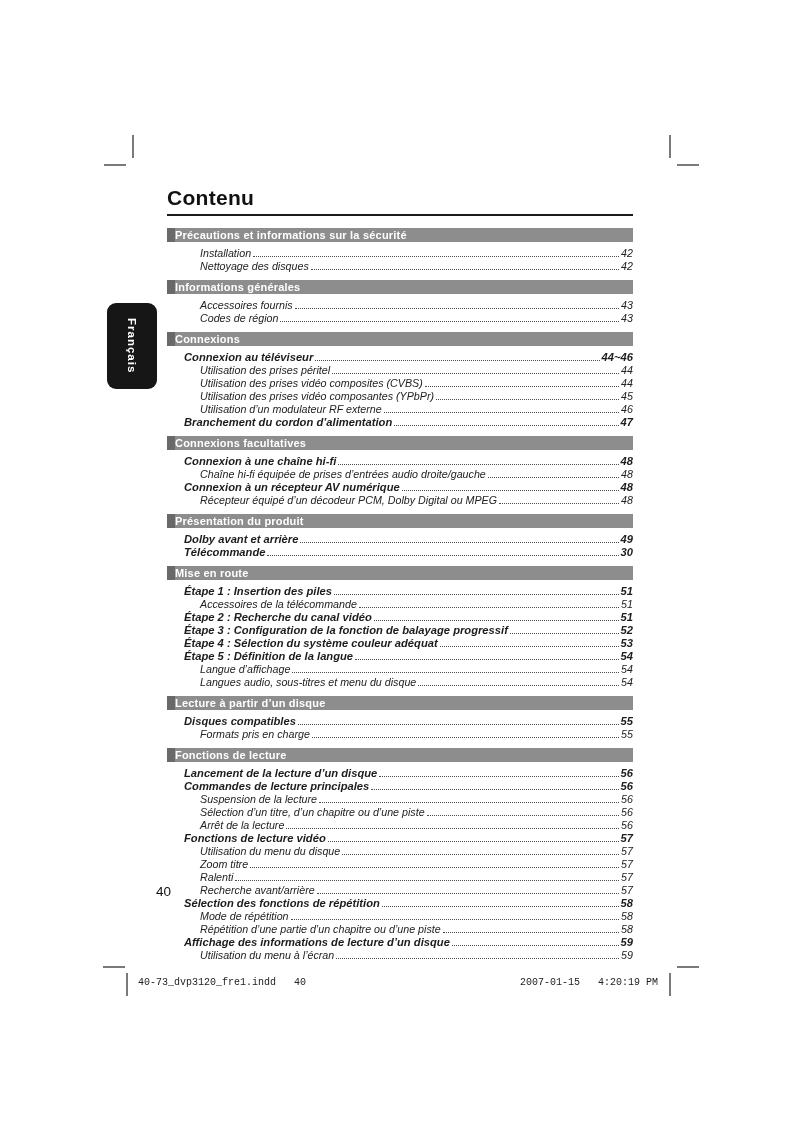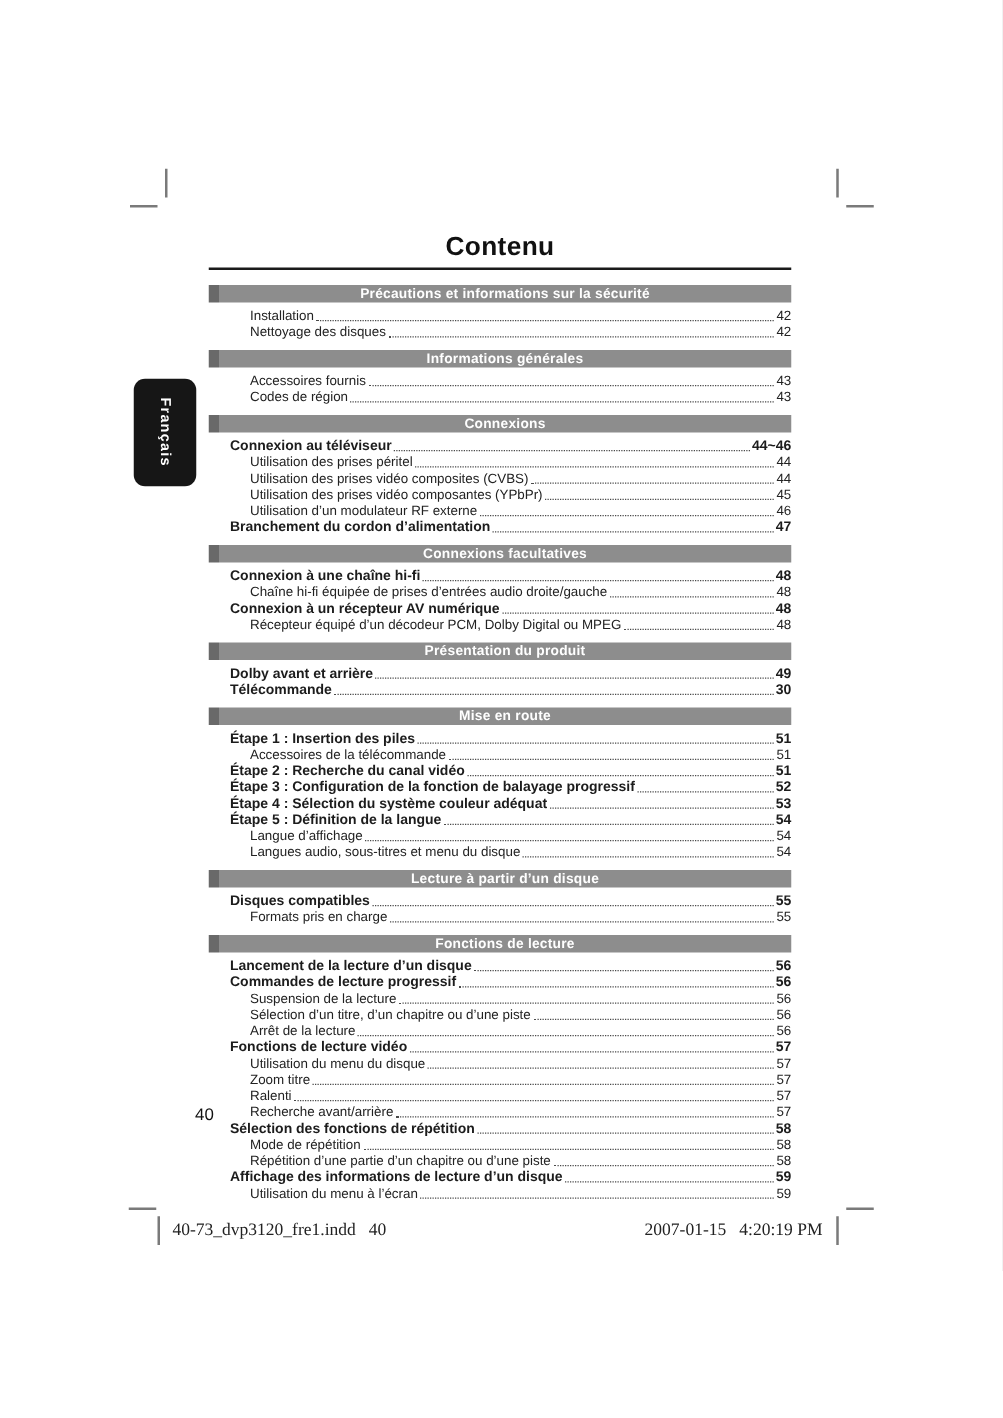--- a/index.html
+++ b/index.html
@@ -22,58 +22,59 @@
     width:50px;height:86px;
     background:#161616;border-radius:9px;
     display:flex;align-items:center;justify-content:center;
   }
   .lang-tab span{
     writing-mode:vertical-rl;
     color:#ffffff;font-weight:bold;font-size:11.5px;letter-spacing:1px;
   }
 
   
-  .content{position:absolute;left:167px;top:186px;width:466px;text-align:center;}
+  .content{position:absolute;left:167px;top:186px;width:466px;}
   .doc-title{
     font-size:21px;font-weight:bold;letter-spacing:.3px;color:#111;
     padding-bottom:4px;border-bottom:2.2px solid #1a1a1a;
     margin:0 0 12px 0;
   }
 
   .sec-bar{
     height:14px;line-height:14px;
     background:linear-gradient(to right,#696969 0,#696969 8px,#8d8d8d 8px);
     color:#ffffff;font-weight:bold;font-size:11px;
     padding-left:8px;letter-spacing:.2px;
     margin:7px 0 5px 0;
   }
   .row{
     display:flex;align-items:baseline;
     height:13px;line-height:13px;
     white-space:nowrap;
+    font-style:italic;
   }
   .row.main{font-weight:bold;font-size:11.2px;padding-left:17px;}
   .row.sub{font-weight:normal;font-size:10.7px;padding-left:33px;color:#222;}
   .row .lab{flex:0 0 auto;}
   .row .dots{
     flex:1 1 auto;min-width:8px;
     border-bottom:1.6px dotted #4a4a4a;
     margin:0 2px;align-self:flex-end;
     transform:translateY(-3px);
   }
   .row .pg{flex:0 0 auto;}
 
   .page-number{
     position:absolute;left:156px;top:884px;
     font-size:13.5px;color:#111;
   }
   .footer-text{
     position:absolute;top:977px;
-    font-family:Liberation Serif, serif;
-    font-size:14px;color:#222;white-space:pre;
+    font-family:Liberation Mono, monospace;
+    font-size:10px;color:#222;white-space:pre;
   }
   .footer-left{left:138px;}
   .footer-right{right:144px;text-align:right;}
 </style>
 </head>
 <body>
 
 <div class="page">
 
   <div class="crop v" style="left:132px;top:135px;"></div>
@@ -229,21 +230,21 @@
           <span class="dots"></span>
           <span class="pg">55</span>
         </div>
         <div class="sec-bar">Fonctions de lecture</div>
         <div class="row main">
           <span class="lab">Lancement de la lecture d’un disque</span>
           <span class="dots"></span>
           <span class="pg">56</span>
         </div>
         <div class="row main">
-          <span class="lab">Commandes de lecture progressif</span>
+          <span class="lab">Commandes de lecture principales</span>
           <span class="dots"></span>
           <span class="pg">56</span>
         </div>
         <div class="row sub">
           <span class="lab">Suspension de la lecture</span>
           <span class="dots"></span>
           <span class="pg">56</span>
         </div>
         <div class="row sub">
           <span class="lab">Sélection d’un titre, d’un chapitre ou d’une piste</span>

